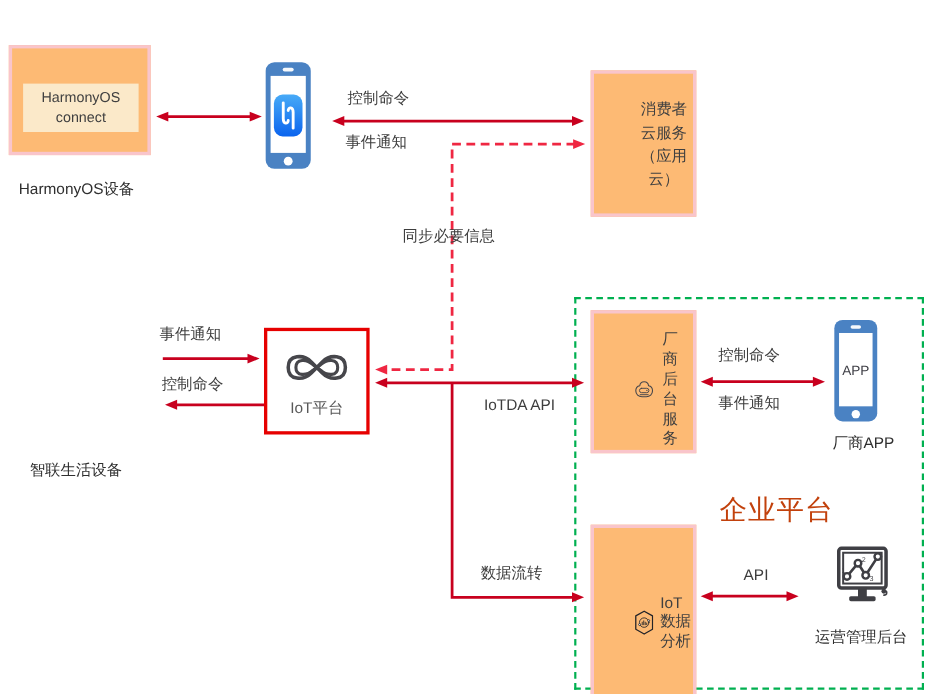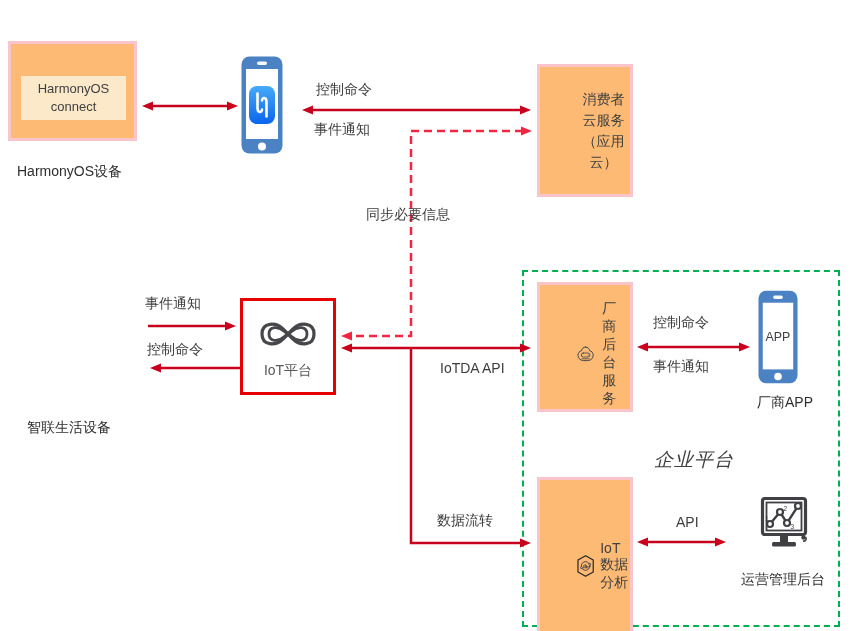--- a/index.html
+++ b/index.html
@@ -85,21 +85,21 @@
 
   <svg class="abs" style="left:758px;top:289px;" width="40" height="96" viewBox="0 0 42 98">
     <rect x="0.5" y="0.5" width="41" height="97" rx="8" fill="var(--phone-blue)"></rect>
     <rect x="16" y="5.5" width="10" height="3.5" rx="1.75" fill="#fff" opacity="0.95"></rect>
     <rect x="5" y="13" width="32" height="70" fill="#fff"></rect>
     <circle cx="21" cy="90.5" r="4" fill="#fff"></circle>
     <text x="21" y="53" text-anchor="middle" font-size="13" fill="#3f3f46">APP</text>
   </svg>
   <div class="abs caption" style="left:757px;top:394px;">厂商APP</div>
 
-  <div class="abs" style="left:654px;top:447px;font-size:19px;color:#404040;letter-spacing:1px;white-space:nowrap;font-style:italic;">企业平台</div>
+  <div class="abs" style="left:654px;top:447px;font-size:25px;color:#c2410c;letter-spacing:1px;white-space:nowrap;">企业平台</div>
 
   <div class="abs pink-box flex-col" style="left:537px;top:477px;width:96px;height:164px;padding-top:13px;gap:6px;">
     <svg width="44" height="58" viewBox="0 0 44 58">
       <path class="dark-stroke" stroke-width="3" d="M22,2.5 L41.5,13.5 V44.5 L22,55.5 L2.5,44.5 V13.5 Z"></path>
       <circle class="dark-stroke" stroke-width="2" cx="22" cy="29" r="11"></circle>
       <path class="dark-stroke" stroke-width="2" d="M17.5,28 V34 M21,25 V34 M24.5,28 V34 M28,30 V34"></path>
       <circle cx="11.5" cy="33.5" r="2.3" fill="#fff" stroke="#232327" stroke-width="2"></circle>
       <circle cx="32.5" cy="24.5" r="2.3" fill="#fff" stroke="#232327" stroke-width="2"></circle>
     </svg>
     <div style="font-size:14px;color:var(--text-dark);">IoT数据分析</div>

